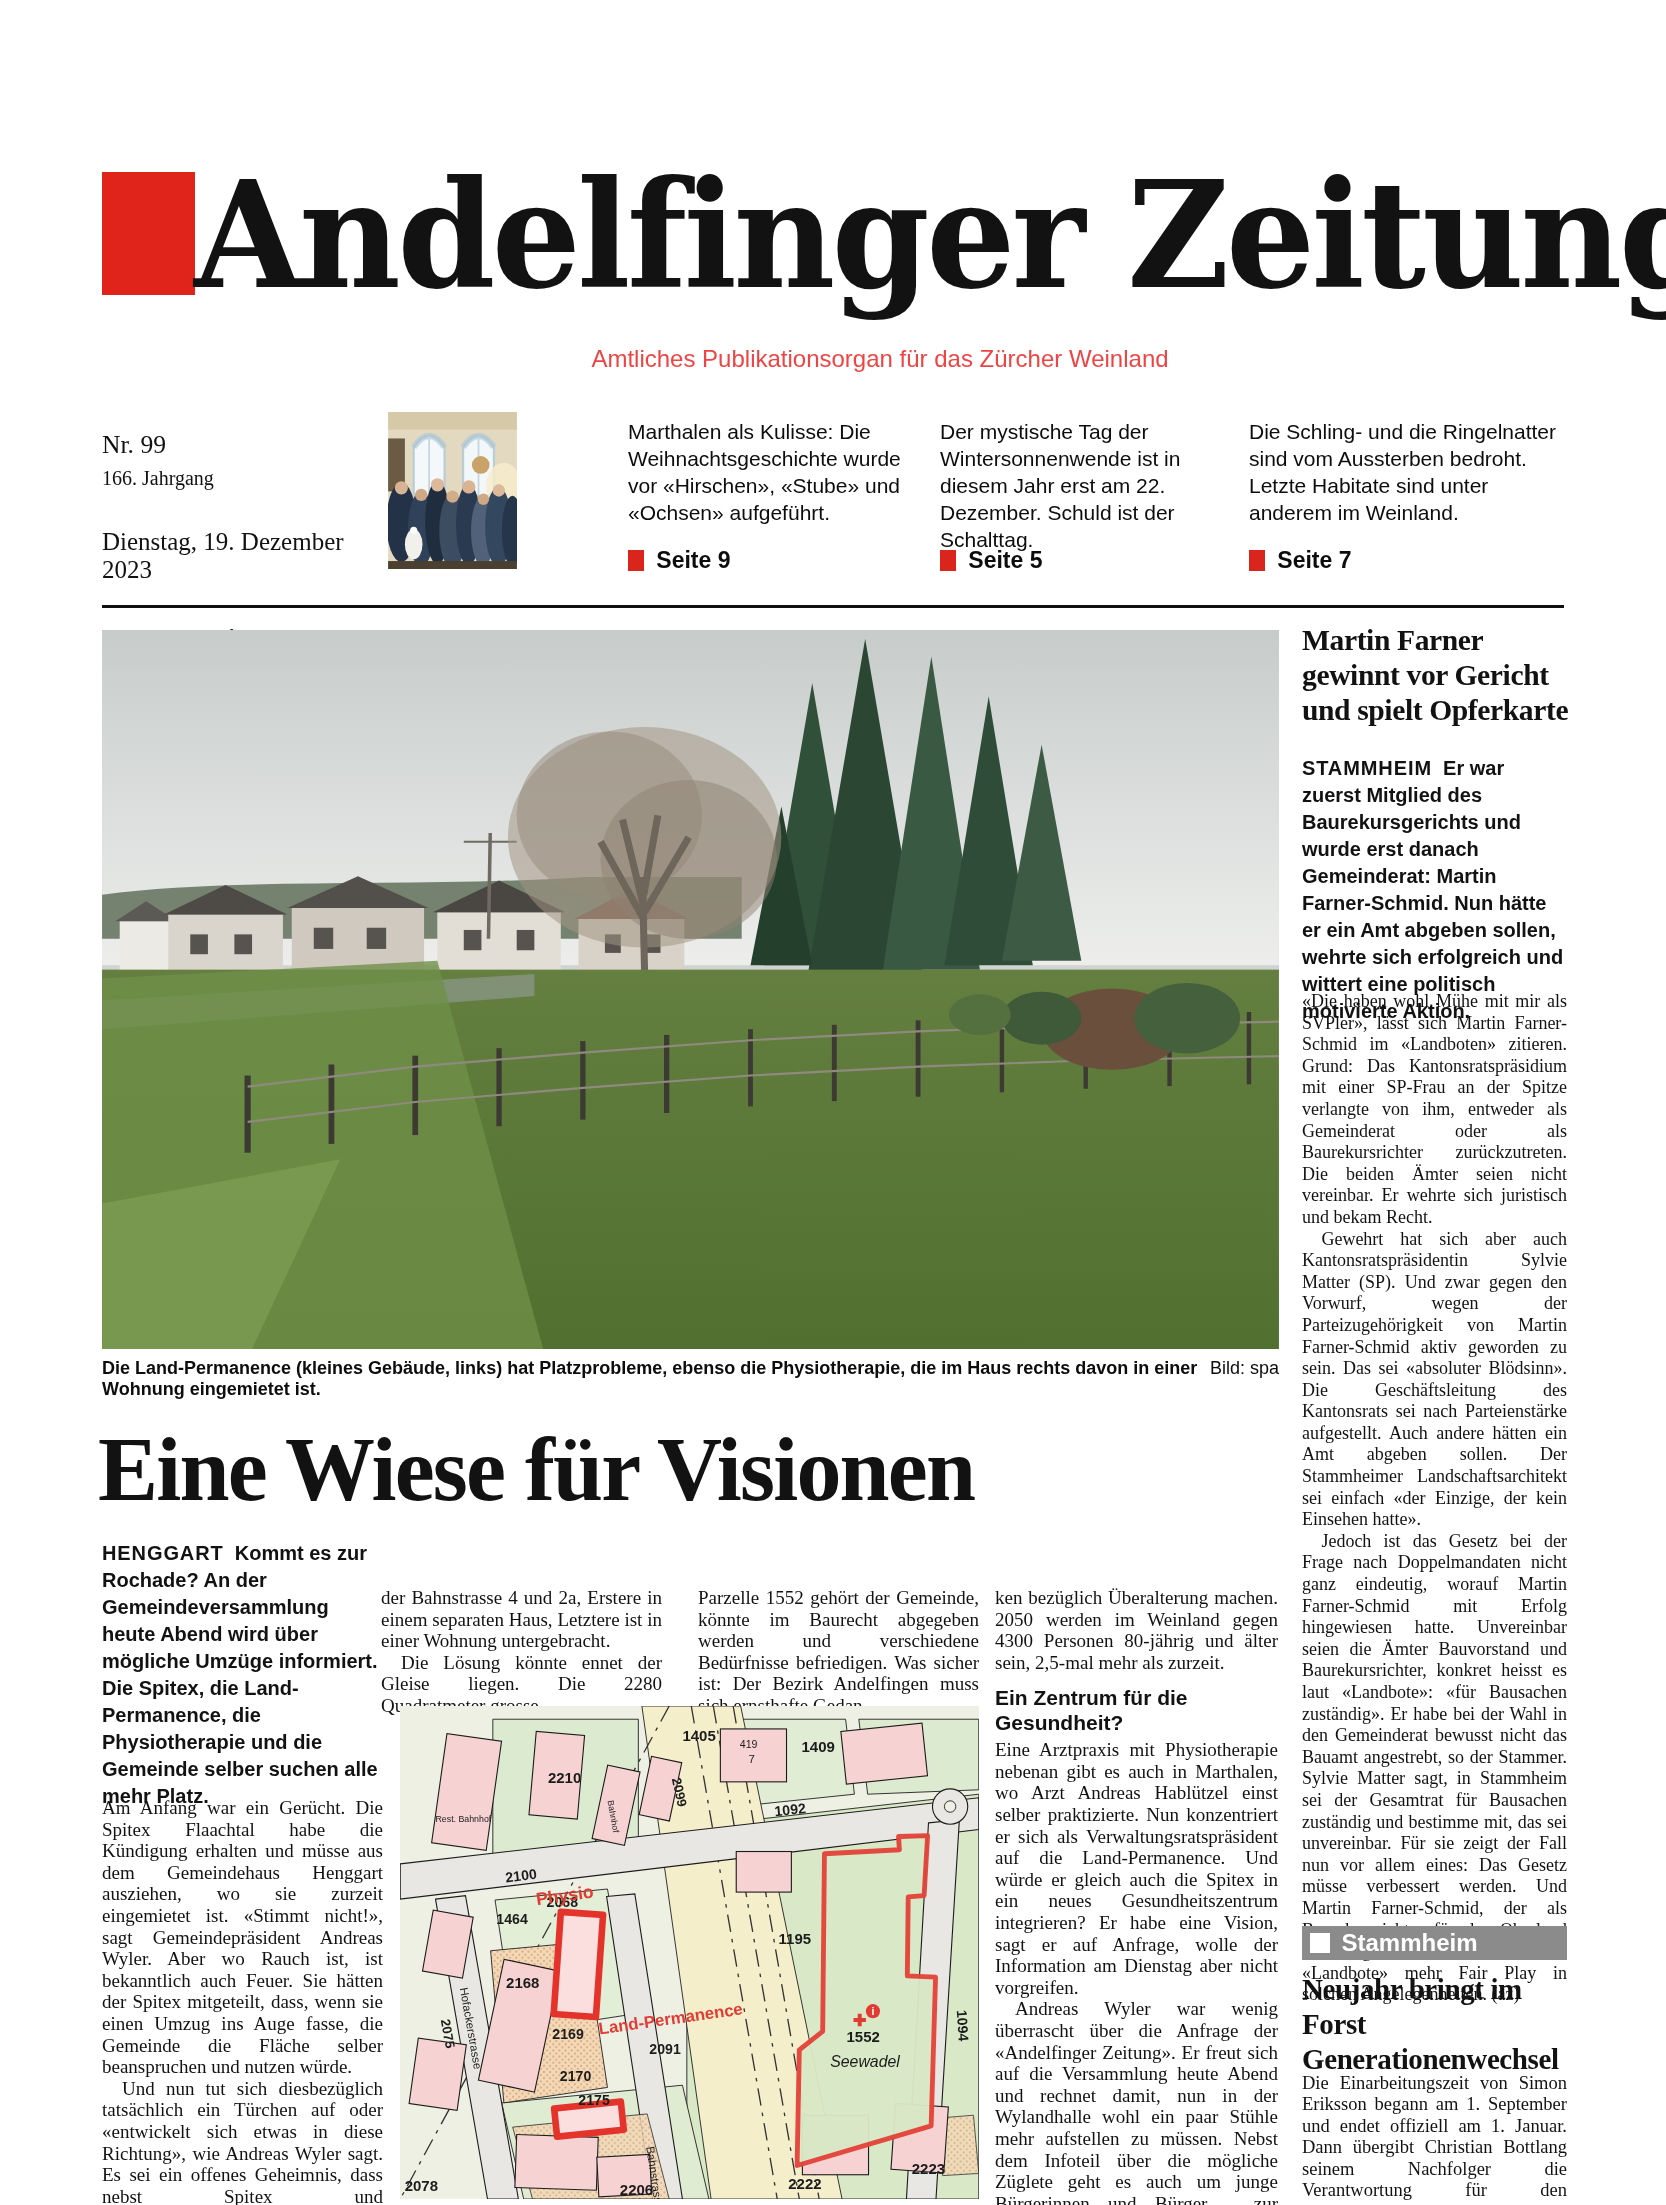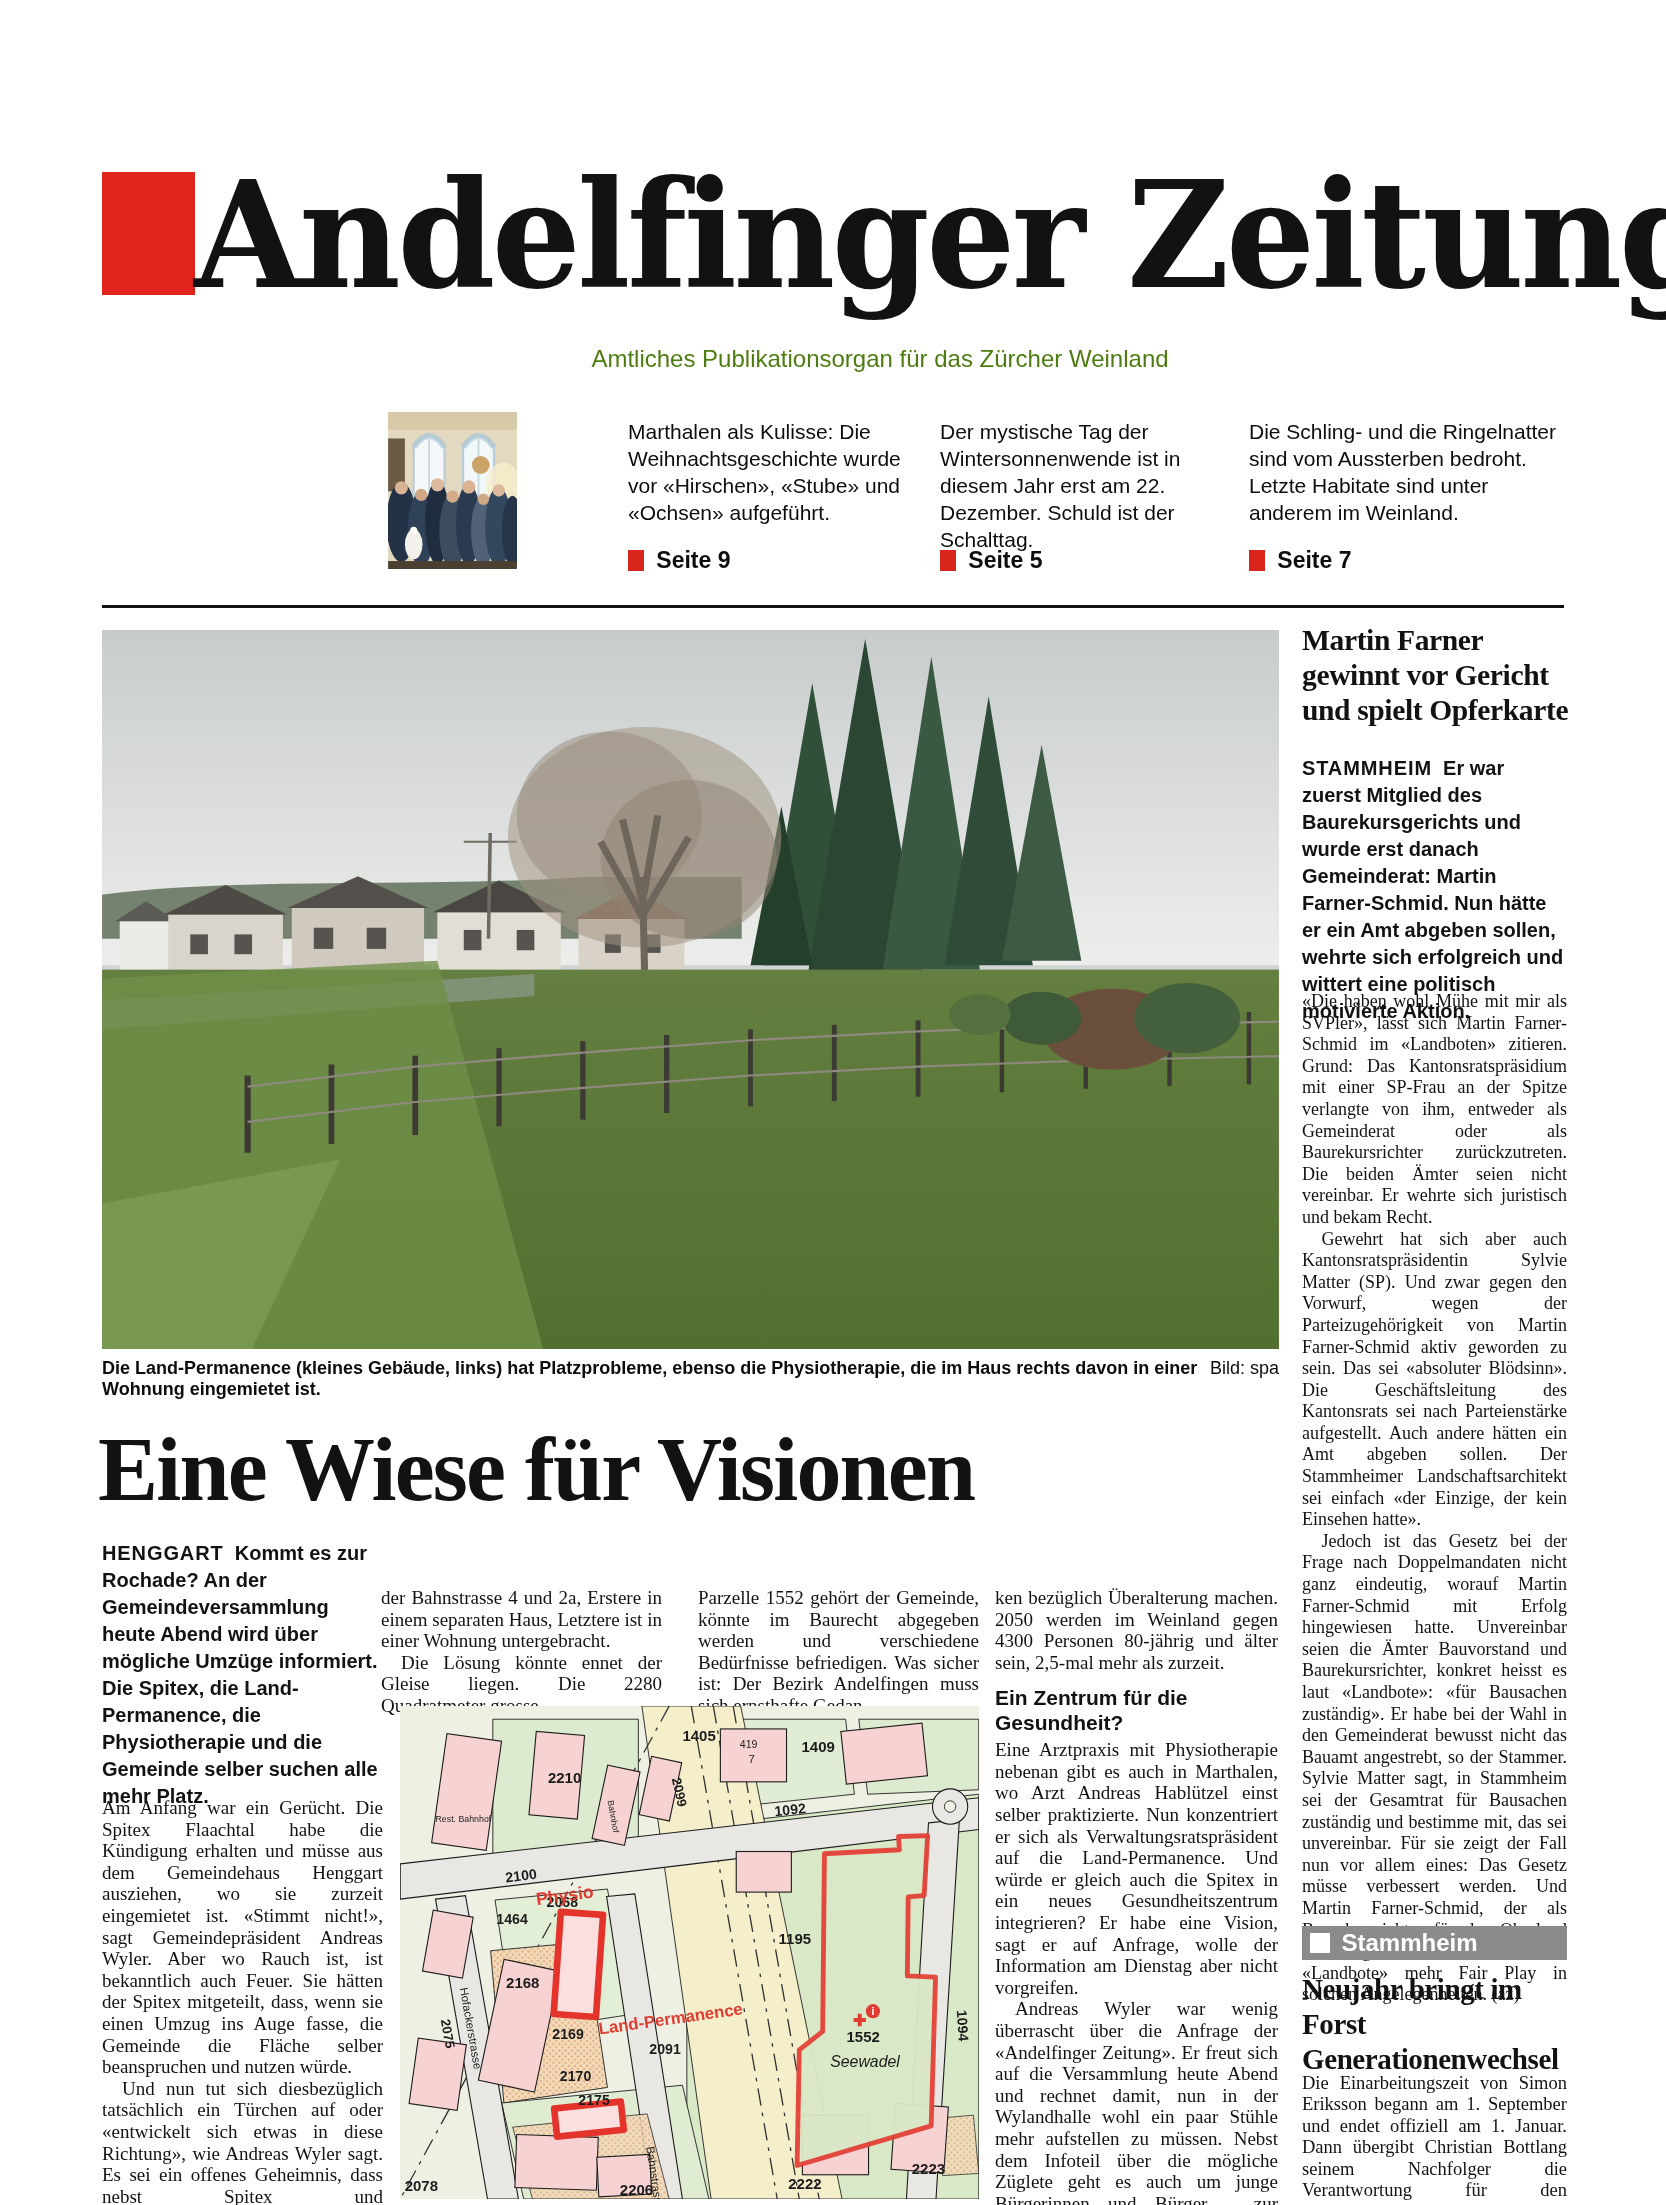--- a/index.html
+++ b/index.html
@@ -6,21 +6,21 @@
   #page{position:relative;width:1667px;height:2448px;background:#ffffff;overflow:hidden;
         font-family:"Liberation Serif",serif;color:#121212;}
   .abs{position:absolute;}
 
   
   .brand-square{left:102px;top:172px;width:93px;height:123px;background:#e0241b;}
   .masthead{left:194px;top:128px;width:1372px;height:207px;text-align:center;
             font-family:"DejaVu Serif",serif;font-weight:700;font-size:140px;line-height:203px;
             letter-spacing:-3.5px;transform:scaleY(1.06);transform-origin:top;white-space:nowrap;}
   .subtitle{left:194px;top:345px;width:1372px;text-align:center;
-            font-family:"Liberation Sans",sans-serif;font-size:24px;color:#4d7c0f;}
+            font-family:"Liberation Sans",sans-serif;font-size:24px;color:#ef4444;}
 
   
   .issue{left:102px;top:430px;width:273px;font-family:"Liberation Serif",serif;}
   .issue .nr{font-size:25.6px;margin:0 0 7px 0;}
   .issue .vol{font-size:20px;margin:0 0 38px 0;}
   .issue .date{font-size:25px;margin:0 0 42px 0;}
   .issue .az{font-size:20px;margin:0 0 7px 0;}
   .issue .price{font-size:20px;margin:0;}
 
   
@@ -87,20 +87,27 @@
 </style>
 </head>
 <body>
 
 <div id="page">
 
   <div class="abs brand-square"></div>
   <div class="abs masthead">Andelfinger Zeitung</div>
   <div class="abs subtitle">Amtliches Publikationsorgan für das Zürcher Weinland</div>
 
+  <div class="abs issue">
+    <p class="nr">Nr. 99</p>
+    <p class="vol">166. Jahrgang</p>
+    <p class="date">Dienstag, 19. Dezember 2023</p>
+    <p class="az">AZ 8450 Andelfingen</p>
+    <p class="price">Fr. 1.95</p>
+  </div>
 
   <div class="abs teaser-photo">
     <svg width="129" height="157" viewBox="0 0 292 356">
       <rect width="292" height="356" fill="#e3d9c0"></rect>
       <rect y="0" width="292" height="40" fill="#d6c9a8"></rect>
       <g>
         <path d="M58 190 L58 80 Q93 28 128 80 L128 190 Z" fill="#f4f8fa" stroke="#b9cdd9" stroke-width="5"></path>
         <path d="M170 190 L170 80 Q205 28 240 80 L240 190 Z" fill="#f2f7fa" stroke="#b9cdd9" stroke-width="5"></path>
         <path d="M58 80 Q93 28 128 80" fill="none" stroke="#a9c4d4" stroke-width="14" opacity=".6"></path>
         <path d="M170 80 Q205 28 240 80" fill="none" stroke="#a9c4d4" stroke-width="14" opacity=".6"></path>

